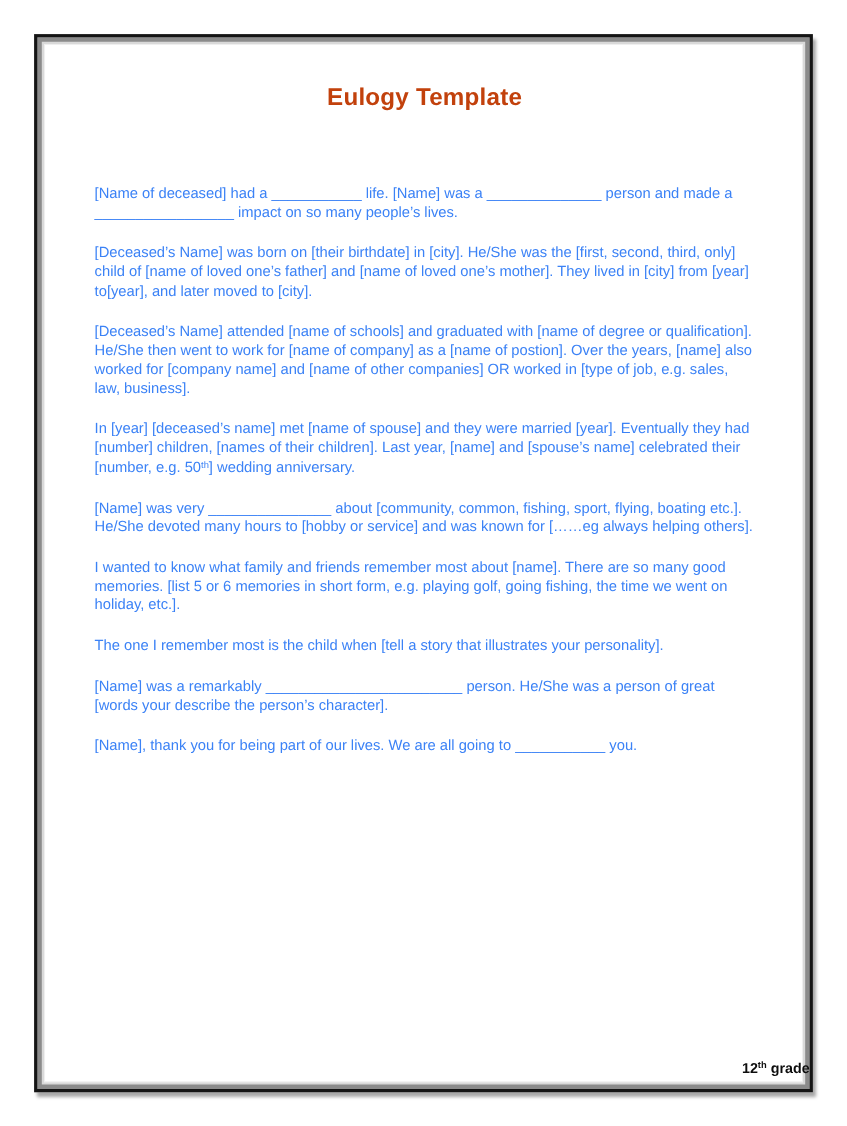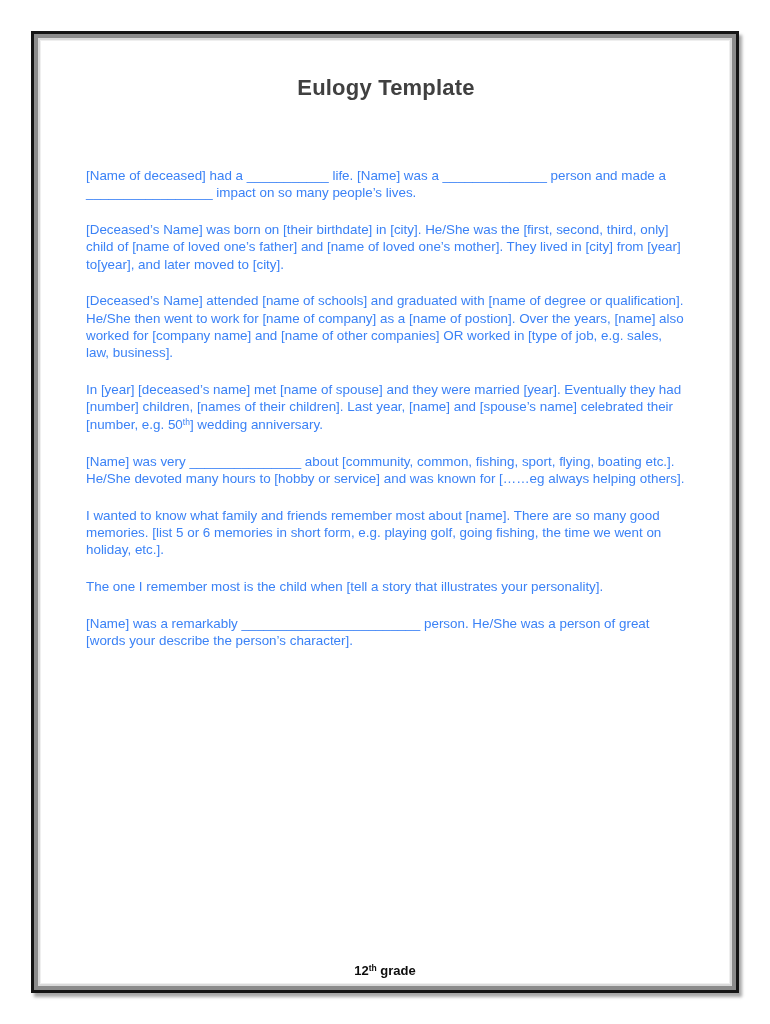--- a/index.html
+++ b/index.html
@@ -32,42 +32,42 @@
   }
   .content {
     position: relative;
     padding: 0 50px 0 52px;
   }
   .doc-title {
     margin: 40px 0 66px 0;
     font-size: 22px;
     line-height: 27px;
     font-weight: bold;
-    color: #404040;
+    color: #c2410c;
     text-align: center;
     letter-spacing: 0.2px;
   }
   .doc-body p {
     width: 600px;
     margin: 0 0 19.5px 0;
     font-size: 13.4px;
     line-height: 17.3px;
     color: #3b82f6;
   }
   .doc-body sup {
     font-size: 8.5px;
     line-height: 0;
     vertical-align: 4px;
   }
   .page-footer {
     position: absolute;
     left: 0;
     right: 0;
     bottom: 12px;
-    text-align: center;
+    text-align: right;
     font-size: 13px;
     font-weight: bold;
     color: #0d0d0d;
   }
   .page-footer sup {
     font-size: 8.5px;
     line-height: 0;
     vertical-align: 4px;
   }
 </style>
@@ -91,18 +91,19 @@
 
         <p>[Name] was very _______________ about [community, common, fishing, sport, flying, boating etc.]. He/She devoted many hours to [hobby or service] and was known for [……eg always helping others].</p>
 
         <p>I wanted to know what family and friends remember most about [name]. There are so many good memories. [list 5 or 6 memories in short form, e.g. playing golf, going fishing, the time we went on holiday, etc.].</p>
 
         <p>The one I remember most is the child when [tell a story that illustrates your personality].</p>
 
         <p>[Name] was a remarkably ________________________ person. He/She was a person of great [words your describe the person’s character].</p>
 
 
+        <p>[Name], thank you for being part of our lives. We are all going to ___________ you.</p>
       </div>
     </div>
 
     <div class="page-footer"><span>12</span><sup>th</sup><span> grade</span></div>
   </div>
 </div>
 
 </body></html>

